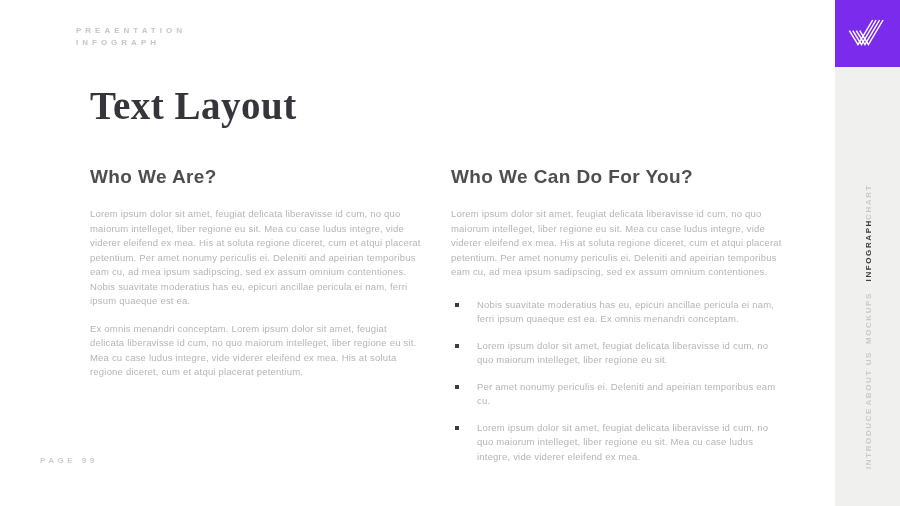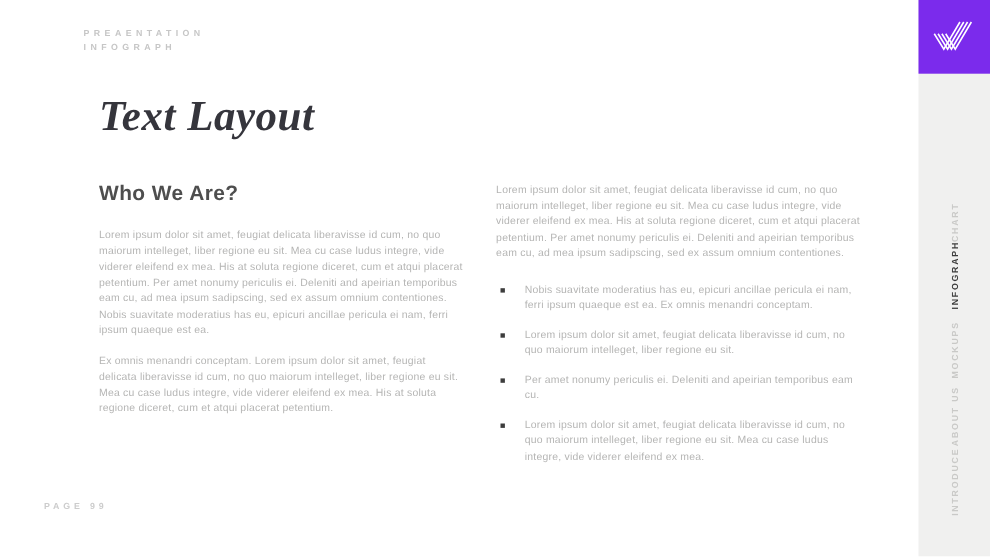--- a/index.html
+++ b/index.html
@@ -19,21 +19,21 @@
     color: #c6c6c6; line-height: 12px;
     font-weight: bold;
     margin-left: 36px;
   }
 
   
   .page-title {
     position: absolute; left: 90px; top: 83px;
     font-family: "Liberation Serif", "DejaVu Serif", serif;
     font-size: 39px; font-weight: bold;
-    color: #35353c; letter-spacing: 0.5px; font-style: italic;
+    color: #35353c; letter-spacing: 0.5px;
   }
 
   
   .columns {
     position: absolute; left: 90px; top: 166px;
     width: 692px; display: flex; gap: 30px;
   }
   .col { width: 331px; }
   .col-heading {
     font-size: 19px; font-weight: bold;
@@ -106,20 +106,21 @@
 
   <div class="columns">
 
     <div class="col">
       <h2 class="col-heading">Who We Are?</h2>
       <p class="body-text para">Lorem ipsum dolor sit amet, feugiat delicata liberavisse id cum, no quo maiorum intelleget, liber regione eu sit. Mea cu case ludus integre, vide viderer eleifend ex mea. His at soluta regione diceret, cum et atqui placerat petentium. Per amet nonumy periculis ei. Deleniti and apeirian temporibus eam cu, ad mea ipsum sadipscing, sed ex assum omnium contentiones. Nobis suavitate moderatius has eu, epicuri ancillae pericula ei nam, ferri ipsum quaeque est ea.</p>
       <p class="body-text para">Ex omnis menandri conceptam. Lorem ipsum dolor sit amet, feugiat delicata liberavisse id cum, no quo maiorum intelleget, liber regione eu sit. Mea cu case ludus integre, vide viderer eleifend ex mea. His at soluta regione diceret, cum et atqui placerat petentium.</p>
     </div>
 
     <div class="col">
+      <h2 class="col-heading">Who We Can Do For You?</h2>
       <p class="body-text para">Lorem ipsum dolor sit amet, feugiat delicata liberavisse id cum, no quo maiorum intelleget, liber regione eu sit. Mea cu case ludus integre, vide viderer eleifend ex mea. His at soluta regione diceret, cum et atqui placerat petentium. Per amet nonumy periculis ei. Deleniti and apeirian temporibus eam cu, ad mea ipsum sadipscing, sed ex assum omnium contentiones.</p>
       <ul class="bullet-list">
         <li class="bullet-item">
           <span class="bullet-marker"></span>
           <span class="body-text">Nobis suavitate moderatius has eu, epicuri ancillae pericula ei nam, ferri ipsum quaeque est ea. Ex omnis menandri conceptam.</span>
         </li>
         <li class="bullet-item">
           <span class="bullet-marker"></span>
           <span class="body-text">Lorem ipsum dolor sit amet, feugiat delicata liberavisse id cum, no quo maiorum intelleget, liber regione eu sit.</span>
         </li>

